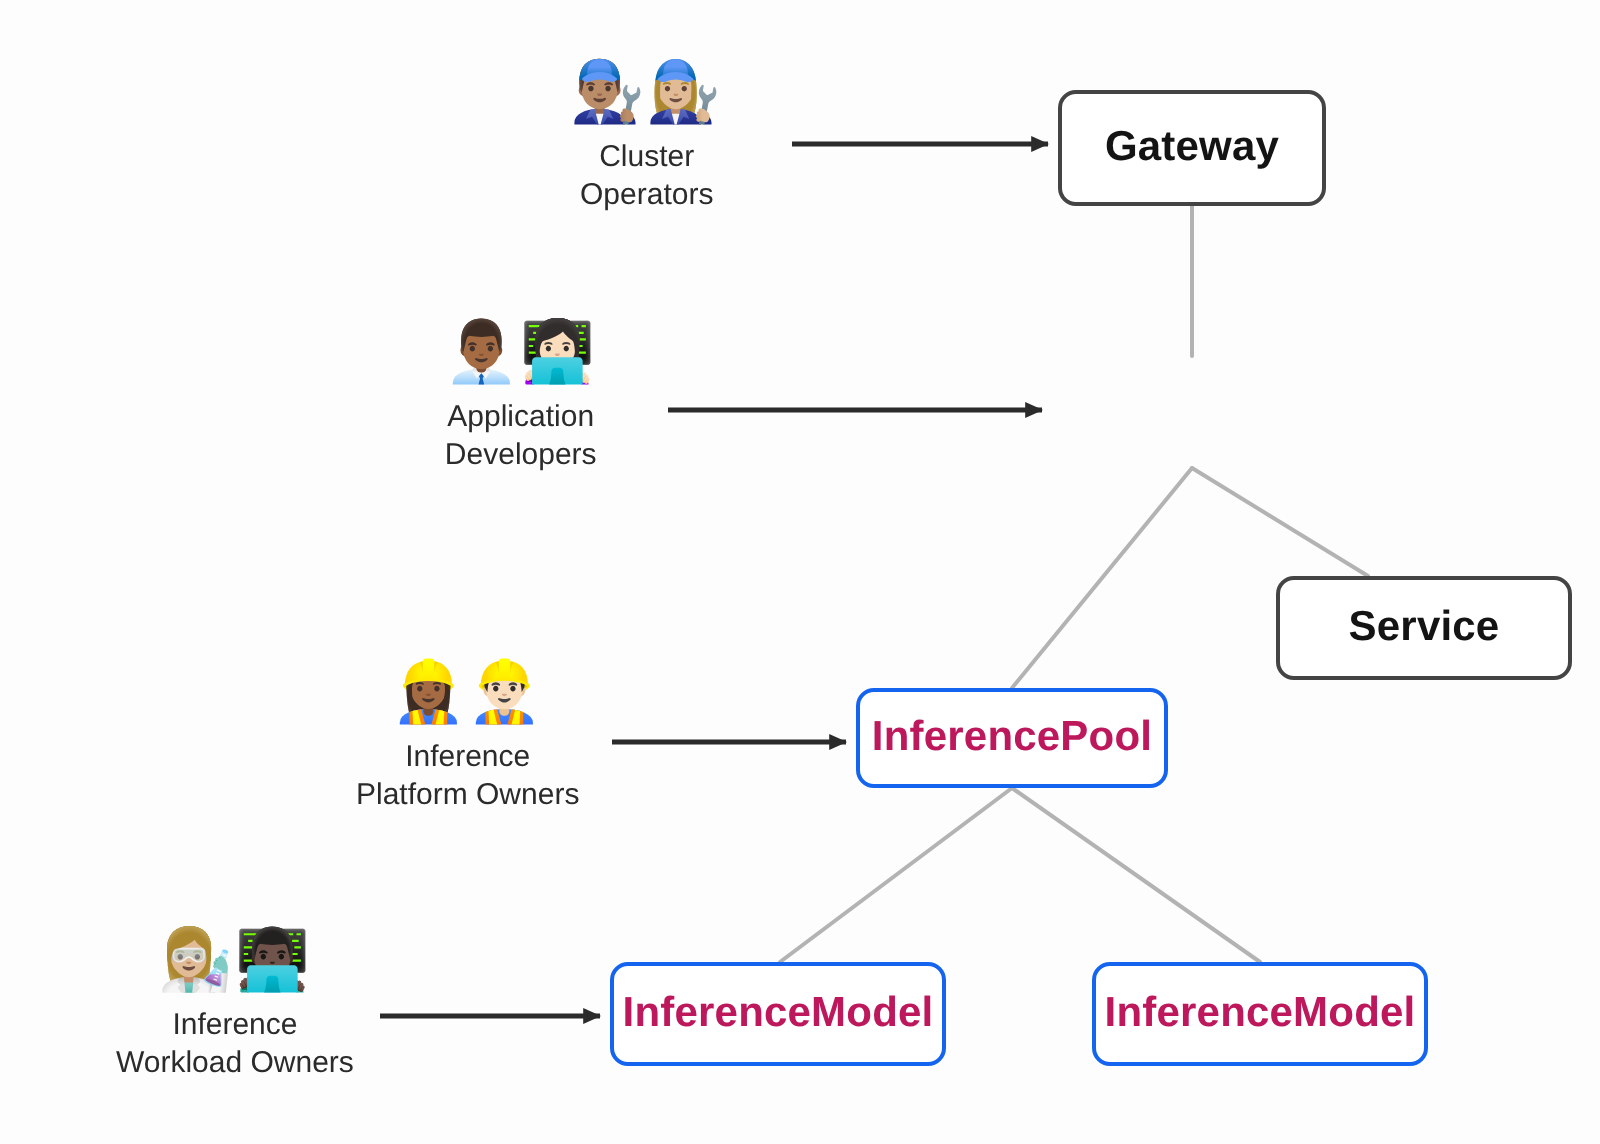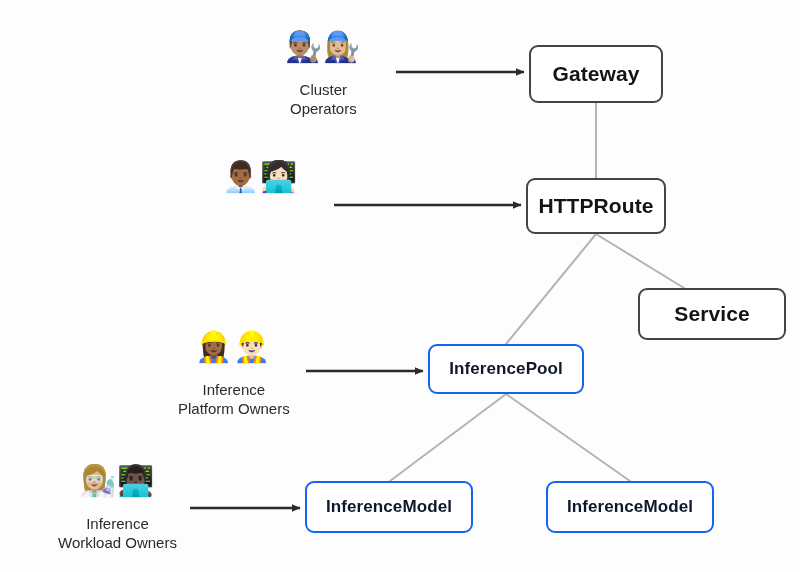--- a/index.html
+++ b/index.html
@@ -37,41 +37,41 @@
     letter-spacing: .1px;
     z-index: 3;
   }
   .node.gray {
     border: 2px solid #444444;
     color: #141414;
     font-size: 21px;
   }
   .node.blue {
     border: 2.5px solid #1464f0;
-    color: #0f172a;
-    font-size: 17px;
+    color: #be185d;
+    font-size: 21px;
   }
 
   
   .actor {
     position: absolute;
     display: flex;
     flex-direction: column;
     align-items: center;
     z-index: 3;
   }
   .actor-emoji {
     font-size: 30px;
     line-height: 34px;
     letter-spacing: 1px;
     white-space: nowrap;
     font-family: "DejaVu Sans", sans-serif;
   }
   .actor-label {
-    margin-top: 16px;
+    margin-top: 5px;
     font-size: 15px;
     line-height: 19px;
     color: #2b2b2b;
     text-align: center;
     white-space: pre-line;
   }
 </style>
 </head>
 <body>
 
@@ -101,37 +101,38 @@
   </svg>
 
   <div class="actor" style="left:285px; top:30px;">
     <div class="actor-emoji">👨🏽‍🔧👩🏼‍🔧</div>
     <div class="actor-label">Cluster
 Operators</div>
   </div>
 
   <div class="actor" style="left:222px; top:160px;">
     <div class="actor-emoji">👨🏾‍💼👩🏻‍💻</div>
+    <div class="actor-label">Application
+Developers</div>
   </div>
 
   <div class="actor" style="left:178px; top:330px;">
     <div class="actor-emoji">👷🏾‍♀️👷🏻‍♂️</div>
     <div class="actor-label">Inference
 Platform Owners</div>
   </div>
 
   <div class="actor" style="left:58px; top:464px;">
     <div class="actor-emoji">👩🏼‍🔬👨🏿‍💻</div>
     <div class="actor-label">Inference
 Workload Owners</div>
   </div>
 
   <div class="node gray" style="left:529px; top:45px; width:134px; height:58px;">Gateway</div>
 
-  <div class="node gray" style="left:526px; top:178px; width:140px; height:56px;">HTTPRoute</div>
 
   <div class="node gray" style="left:610px; top:288px; width:148px; height:52px;margin-left:28px;">Service</div>
 
   <div class="node blue" style="left:428px; top:344px; width:156px; height:50px;">InferencePool</div>
 
   <div class="node blue" style="left:305px; top:481px; width:168px; height:52px;">InferenceModel</div>
 
   <div class="node blue" style="left:546px; top:481px; width:168px; height:52px;">InferenceModel</div>
 
 </div>

